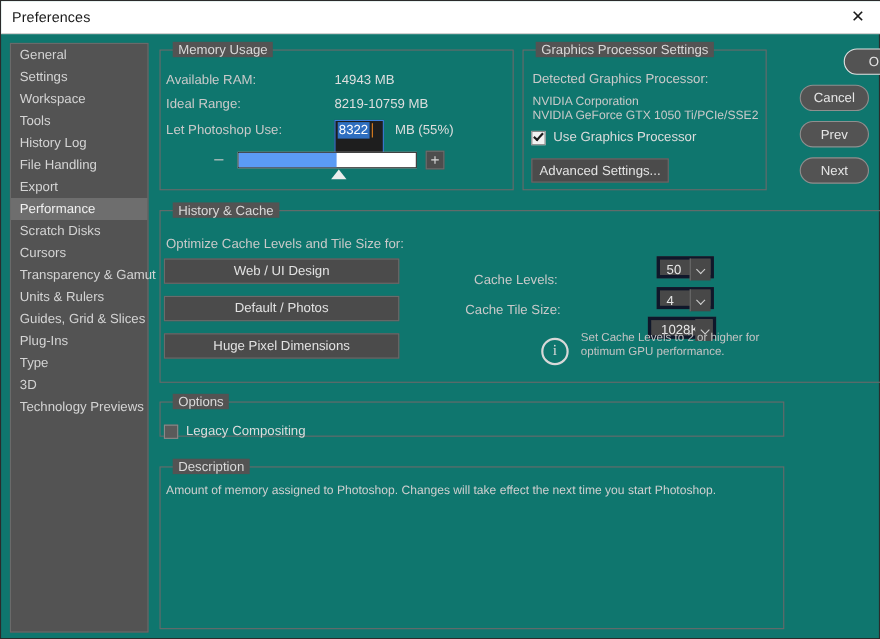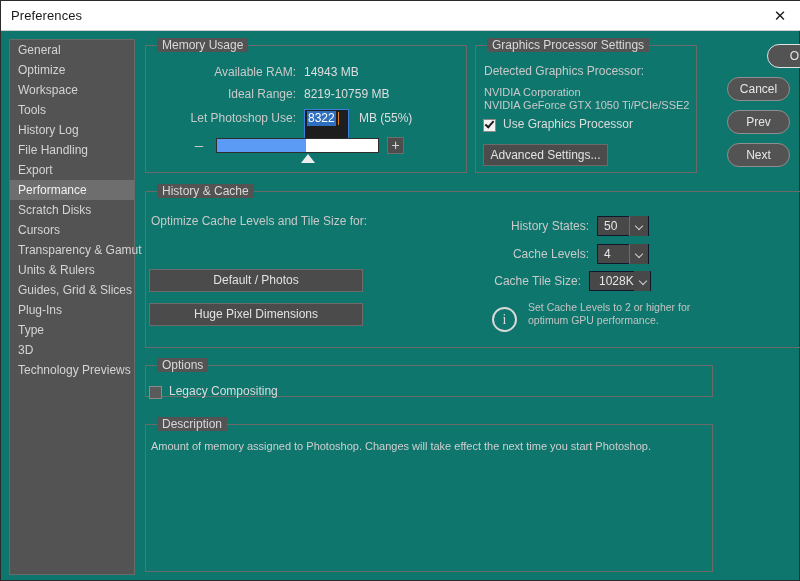--- a/index.html
+++ b/index.html
@@ -62,21 +62,21 @@
   .group > .glabel {
     position: absolute; top: -8px; left: 11px;
     padding: 0 5px;
     background: #535353;
     font-size: 12px; color: #d9d9d9;
     white-space: nowrap;
   }
 
   .lbl { position: absolute; font-size: 12px; color: #c9c9c9; white-space: nowrap; }
   .val { position: absolute; font-size: 12px; color: #dedede; white-space: nowrap; }
-  .lbl.right { text-align: right; }
+  .lbl.right { }
 
   
   #grp-memory { left: 144px; top: 44px; width: 322px; height: 128px; }
 
   #mem-field {
     position: absolute; left: 303px; top: 108px;
     width: 45px; height: 32px;
     background: #1e1e1e;
     border: 1px solid #3a7fdc;
   }
@@ -164,22 +164,23 @@
   
   #grp-history { left: 144px; top: 190px; width: 668px; height: 157px; }
 
   #optimize-label { left: 150px; top: 213px; }
   #btn-web     { left: 148px; top: 234px; width: 214px; height: 23px; line-height: 21px; }
   #btn-default { left: 148px; top: 268px; width: 214px; height: 23px; line-height: 21px; text-align: center; }
   #btn-huge    { left: 148px; top: 302px; width: 214px; height: 23px; line-height: 21px; }
 
   .combo {
     position: absolute; height: 20px;
-    background: #484848; border: 1px solid #0f172a;
-    cursor: pointer;
+    background: #484848; border: 3px solid #0f172a;
+    cursor: pointer;
+    margin-top: 17px;
   }
   .combo .cval {
     position: absolute; left: 6px; top: 2px;
     font-size: 12px; color: #e6e6e6;
   }
   .combo .carrow {
     position: absolute; right: 0; top: -1px;
     width: 19px; height: 20px;
     border-left: 1px solid #6b6b6b;
     background: #484848;
@@ -244,21 +245,21 @@
 
 <div id="dialog">
 
   <div id="titlebar">
     <div class="title">Preferences</div>
     <div class="closebtn">✕</div>
   </div>
 
   <div id="sidebar">
       <div class="side-item">General</div>
-      <div class="side-item">Optimize</div>
+      <div class="side-item">Settings</div>
       <div class="side-item">Workspace</div>
       <div class="side-item">Tools</div>
       <div class="side-item">History Log</div>
       <div class="side-item">File Handling</div>
       <div class="side-item">Export</div>
       <div class="side-item selected">Performance</div>
       <div class="side-item">Scratch Disks</div>
       <div class="side-item">Cursors</div>
       <div class="side-item">Transparency &amp; Gamut</div>
       <div class="side-item">Units &amp; Rulers</div>
@@ -303,24 +304,24 @@
         <span class="tick"></span>
       </span>
     <span class="ctext">Use Graphics Processor</span>
   </div>
   <div class="btn" id="btn-advanced">Advanced Settings...</div>
 
   <div class="group" id="grp-history">
     <div class="glabel">History &amp; Cache</div>
   </div>
   <div class="lbl" id="optimize-label">Optimize Cache Levels and Tile Size for:</div>
+  <div class="btn" id="btn-web">Web / UI Design</div>
   <div class="btn" id="btn-default">Default / Photos</div>
   <div class="btn" id="btn-huge">Huge Pixel Dimensions</div>
 
-  <div class="lbl right" style="left:430px; top:218px; width:158px;">History States:</div>
   <div class="combo" id="combo-history">
     <span class="cval">50</span>
     <span class="carrow">
         <span class="chev"></span>
       </span>
   </div>
 
   <div class="lbl right" style="left:430px; top:246px; width:158px;">Cache Levels:</div>
   <div class="combo" id="combo-cache">
     <span class="cval">4</span>

